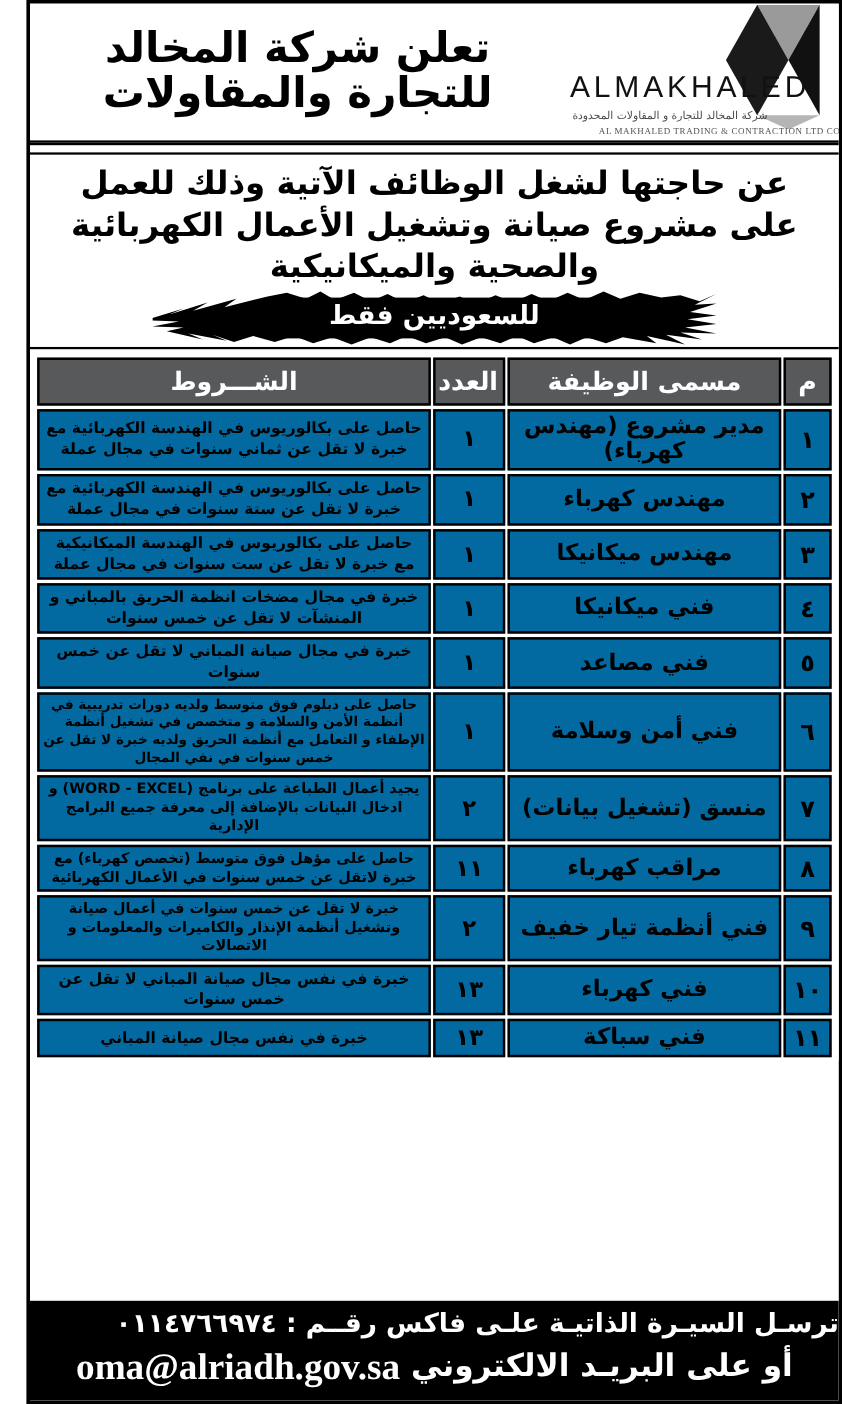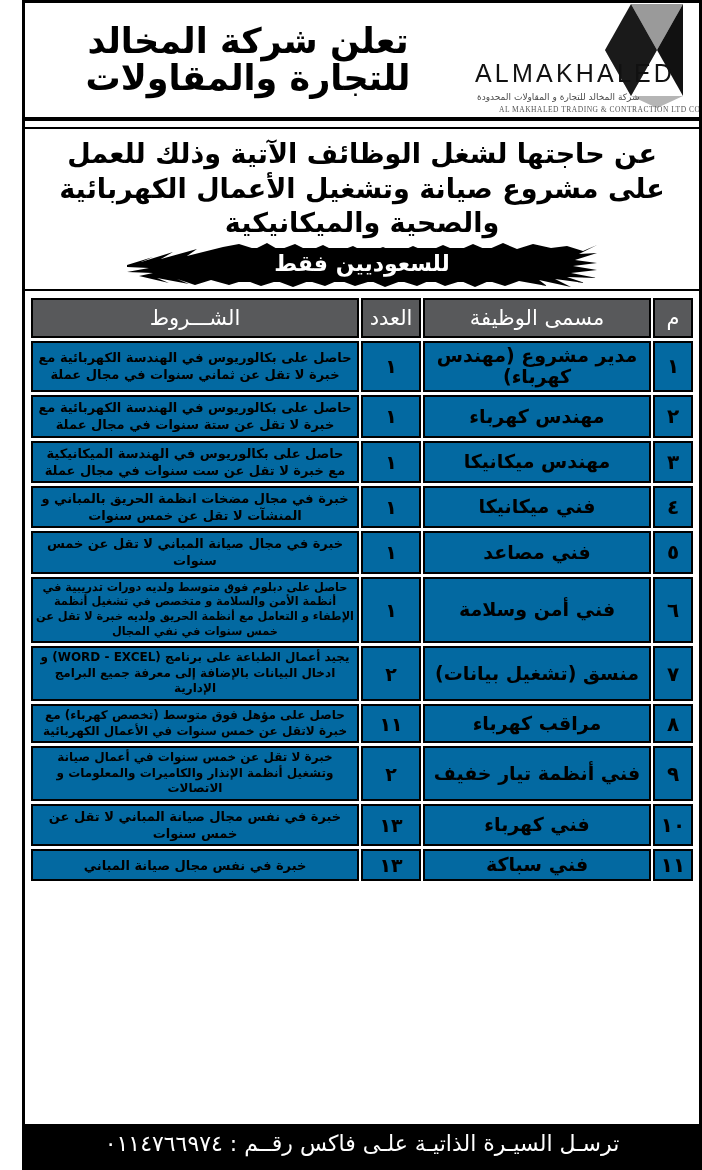--- a/index.html
+++ b/index.html
@@ -157,21 +157,21 @@
     text-align: center;
     vertical-align: middle;
     color: #000;
     padding: 2px 3px;
     box-sizing: border-box;
   }
   table.jobs thead th {
     background: #58595b;
     color: #ffffff;
     font-size: 21px;
-    font-weight: normal;
+    font-weight: bold;
     height: 40px;
     padding: 0 4px;
     letter-spacing: 0.5px;
   }
   col.c-no    { width: 40px; }
   col.c-title { width: 228px; }
   col.c-count { width: 60px; }
   col.c-cond  { width: auto; }
 
   td.cell-no {
@@ -209,24 +209,25 @@
     left: 0;
     right: 0;
     bottom: 0;
     background: #000000;
     color: #ffffff;
     text-align: center;
     padding: 6px 0 8px 0;
   }
   .footer-line1 {
     font-size: 22px;
-    font-weight: normal;
+    font-weight: bold;
     letter-spacing: 1.2px;
     line-height: 1.3;
     direction: rtl;
+    text-align: right;
   }
   .footer-line2 {
     font-size: 26px;
     font-weight: bold;
     line-height: 1.3;
     direction: rtl;
   }
   .footer-email {
     font-family: "Liberation Serif", "DejaVu Serif", serif;
     font-size: 31px;
@@ -372,15 +373,19 @@
           </tr>
         </tbody>
     </table>
   </div>
 
   <div class="footer">
     <div class="footer-line1">
       <span>ترسـل السيـرة الذاتيـة علـى فاكس رقــم :</span>
       <span class="footer-fax">٠١١٤٧٦٦٩٧٤</span>
     </div>
+    <div class="footer-line2">
+      <span>أو على البريـد الالكتروني</span>
+      <span class="footer-email">oma@alriadh.gov.sa</span>
+    </div>
   </div>
 
 </div>
 
 </body></html>

